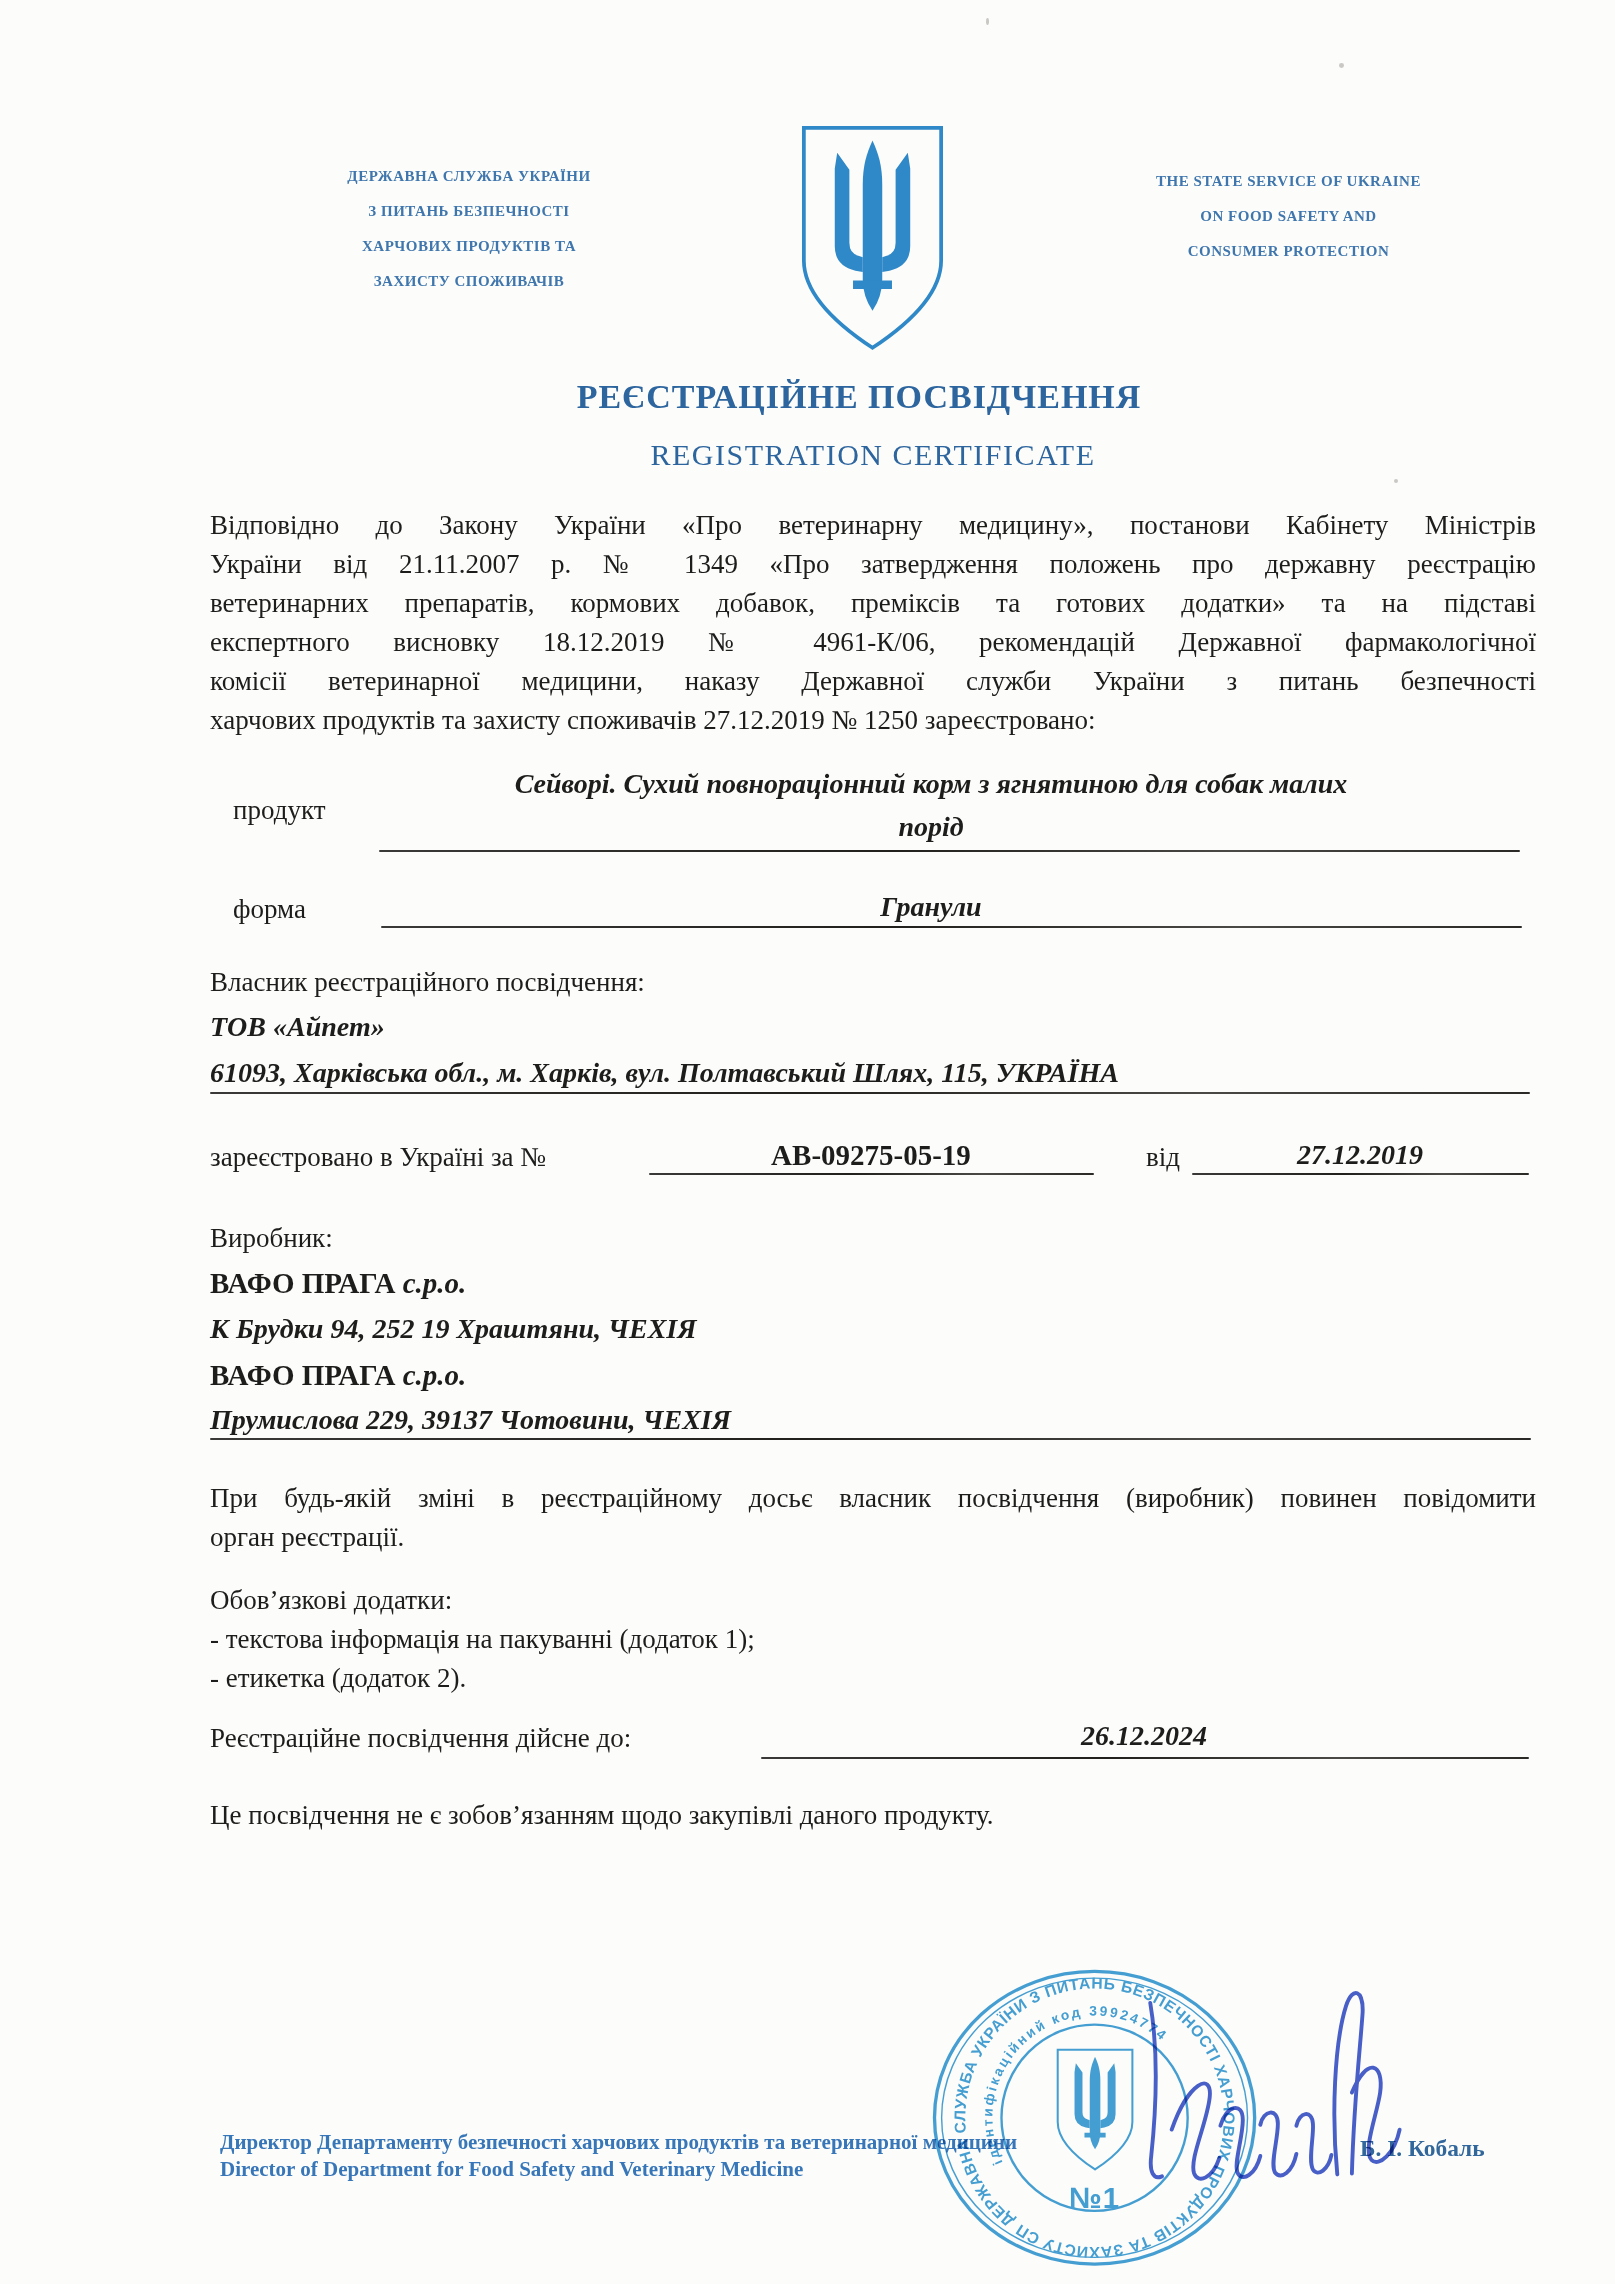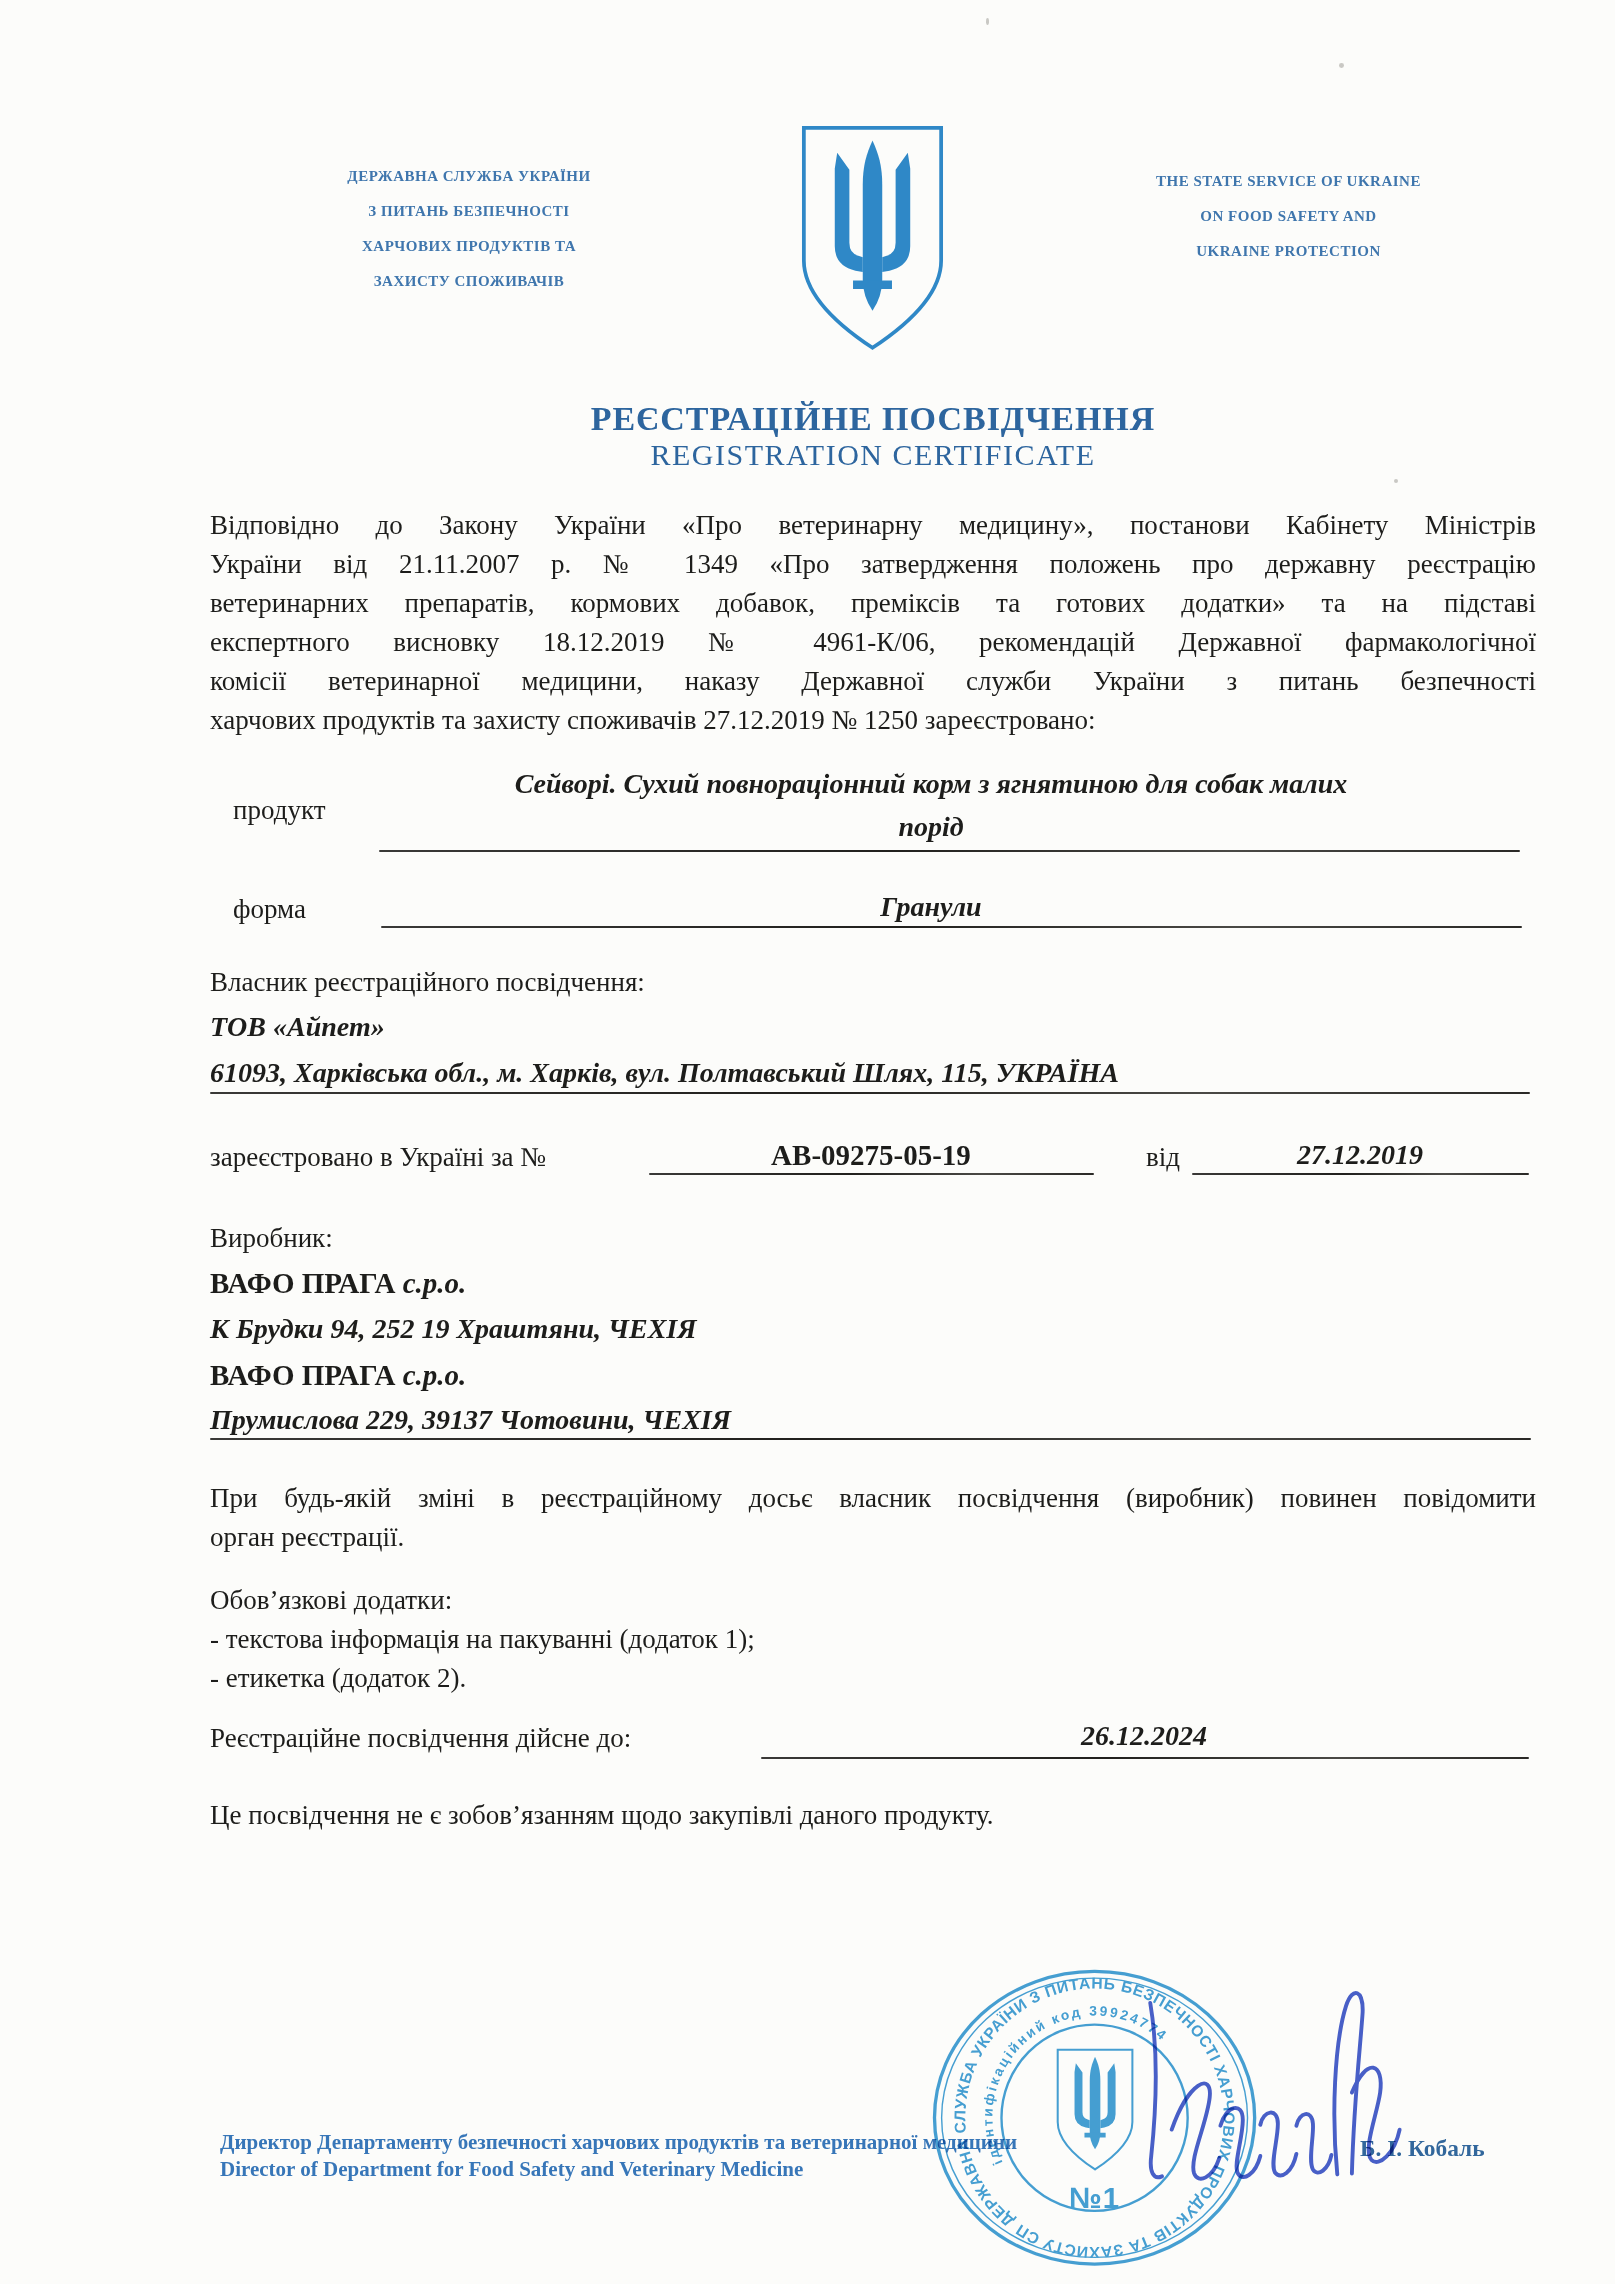--- a/index.html
+++ b/index.html
@@ -65,24 +65,24 @@
         <use href="#sh"></use>
       </g>
     <g fill="#2f88c7">
         <use href="#tz" transform="translate(11,10) scale(0.78)"></use>
       </g>
   </svg>
 
   <div class="abs hdr" style="left:1029px;top:164px;width:519px;line-height:35px;">
     <div>THE STATE SERVICE OF UKRAINE</div>
     <div>ON FOOD SAFETY AND</div>
-    <div>UKRAINE PROTECTION</div>
+    <div>CONSUMER PROTECTION</div>
   </div>
 
-  <div class="abs title-uk" style="left:210px;top:378px;width:1326px;margin-top:22px;">РЕЄСТРАЦІЙНЕ ПОСВІДЧЕННЯ</div>
+  <div class="abs title-uk" style="left:196px;top:378px;width:1326px;">РЕЄСТРАЦІЙНЕ ПОСВІДЧЕННЯ</div>
   <div class="abs title-en" style="left:210px;top:438px;width:1326px;">REGISTRATION CERTIFICATE</div>
 
   <div class="abs bodytxt" style="left:210px;top:506px;">
     <div class="jline">Відповідно до Закону України «Про ветеринарну медицину», постанови Кабінету Міністрів</div>
     <div class="jline">України від 21.11.2007 р. № 1349 «Про затвердження положень про державну реєстрацію</div>
     <div class="jline">ветеринарних препаратів, кормових добавок, преміксів та готових додатки» та на підставі</div>
     <div class="jline">експертного висновку 18.12.2019 № 4961-К/06, рекомендацій Державної фармакологічної</div>
     <div class="jline">комісії ветеринарної медицини, наказу Державної служби України з питань безпечності</div>
     <div class="nline">харчових продуктів та захисту споживачів 27.12.2019 № 1250 зареєстровано:</div>
   </div>

